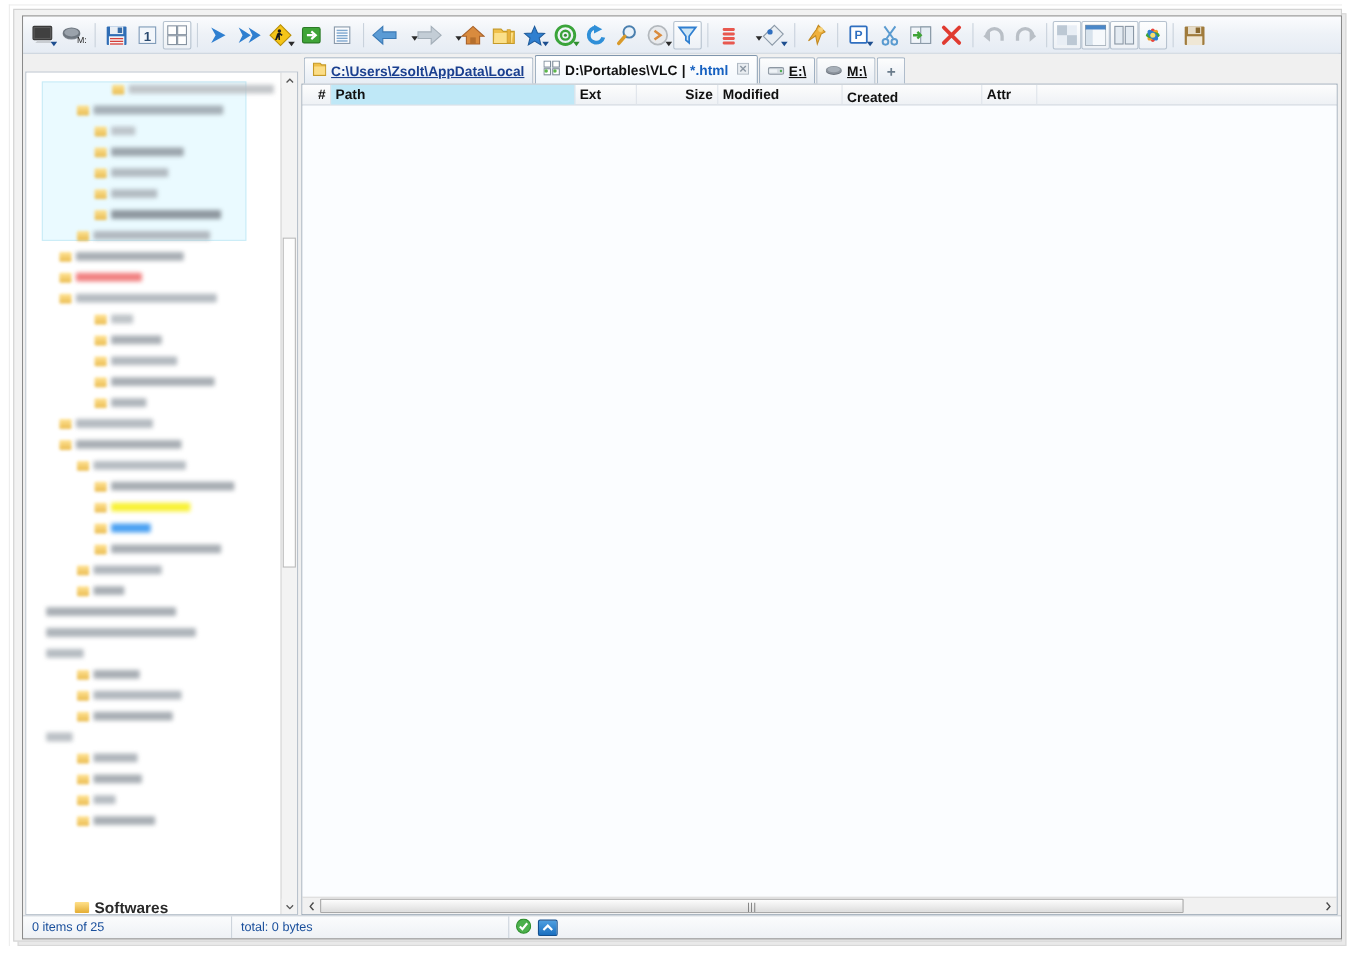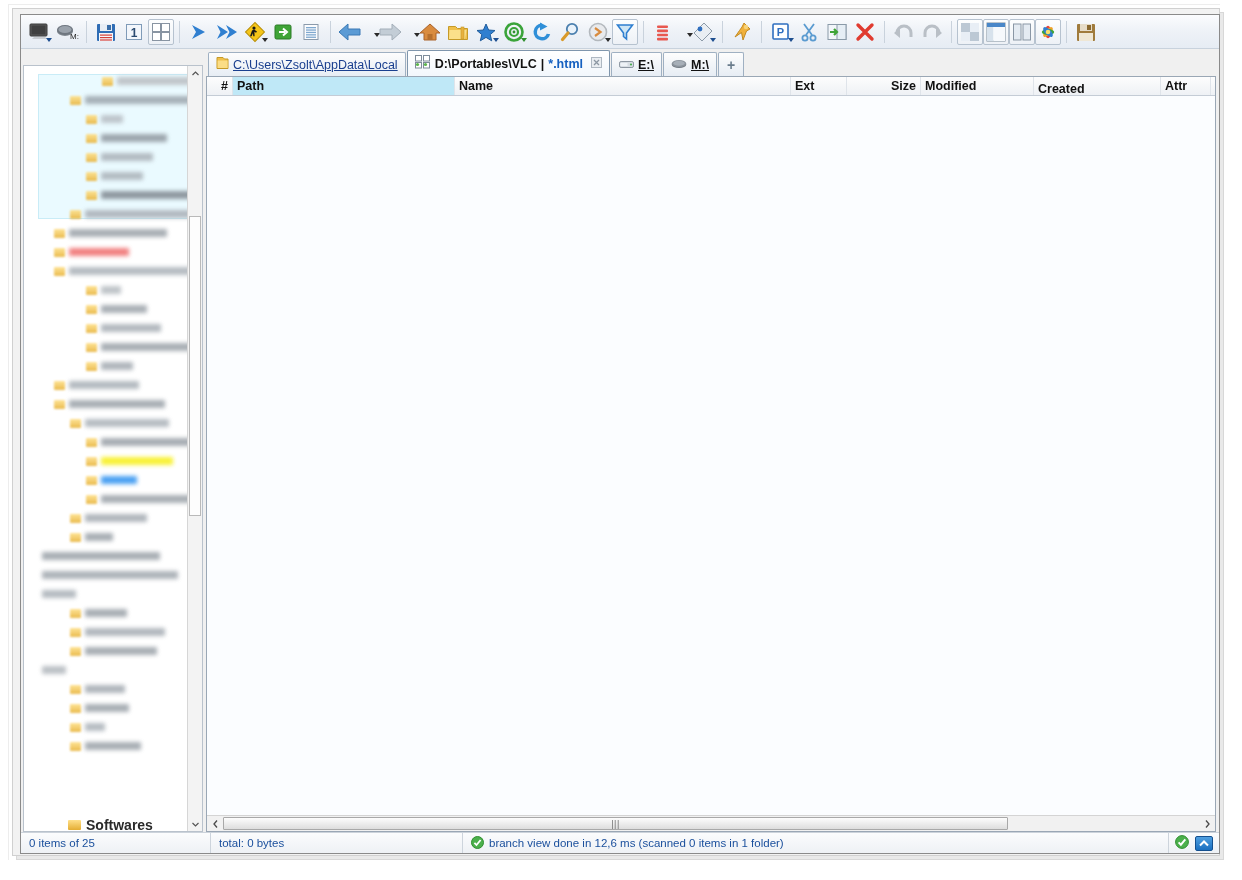--- a/index.html
+++ b/index.html
@@ -118,21 +118,21 @@
 
   
   .body {
     flex: 1; display: flex; min-height: 0;
     background: #f0f0f0;
     padding: 0 2px 0 2px;
   }
 
   
   .tree-wrap {
-    width: 180px; flex: none;
+    width: 248px; flex: none;
     background: #ffffff;
     border: 1px solid #b9c2cc;
     margin: 16px 3px 0 0;
     position: relative;
     overflow: hidden;
     display: flex;
   }
   .tree-canvas { position: relative; flex: 1; overflow: hidden; background:#fff; }
   .tree-row { position: absolute; display: flex; align-items: center; height: 14px; }
   .blob { height: 8px; border-radius: 1px; filter: blur(2.1px); opacity: .85; }
@@ -185,21 +185,21 @@
     white-space: nowrap;
     position: relative;
   }
   .tab.active {
     height: 26px;
     background: linear-gradient(to bottom,#ffffff,#f2f7fc);
     border-color: #7f96ad;
     z-index: 2;
   }
   .tab .lbl { color: #111; }
-  .tab .lbl.link { color: #1a3f8f; text-decoration: underline; font-weight: normal; }
+  .tab .lbl.link { color: #1a3f8f; text-decoration: underline; font-weight: bold; }
   .tab .lbl.bold { font-weight: bold; }
   .tab .filt { color: #1560c0; font-weight: bold; }
   .tab .drv { text-decoration: underline; font-weight: bold; }
   .tab.plus { padding: 0 8px; color:#6a7c8c; font-weight:bold; font-size:14px; }
 
   
   .listbox {
     flex: 1; min-height: 0;
     border: 1px solid #9aa7b5;
     background: #ffffff;
@@ -791,23 +791,20 @@
 
         <div class="listbox">
 
           <div class="colhead" id="colhead">
               <div class="ch r" style="width: 26px;">
                 <span>#</span>
               </div>
               <div class="ch sorted" style="width: 222px;">
                 <span>Path</span>
               </div>
-              <div class="ch" style="width: 336px;">
-                <span>Name</span>
-              </div>
               <div class="ch" style="width: 56px;">
                 <span>Ext</span>
               </div>
               <div class="ch r" style="width: 74px;">
                 <span>Size</span>
               </div>
               <div class="ch" style="width: 113px;">
                 <span>Modified</span>
               </div>
               <div class="ch" style="width: 127px; align-items: flex-end;">
@@ -840,29 +837,20 @@
                 </svg>
             </div>
           </div>
         </div>
       </div>
     </div>
 
     <div class="statusbar">
       <div class="sb-cell" style="width:190px">0 items of 25</div>
       <div class="sb-cell" style="width:252px">total: 0 bytes</div>
-      <div class="sb-cell sb-grow">
-        <span>
-          <svg width="13" height="13" viewBox="0 0 13 13">
-            <circle cx="6.5" cy="6.5" r="6" fill="#4cb04c" stroke="#2f8f2f"></circle>
-            <path d="M3.4 6.8 L5.5 9 L9.6 4" stroke="#fff" stroke-width="1.8" fill="none"></path>
-          </svg>
-        </span>
-        <span>branch view done in 12,6 ms (scanned 0 items in 1 folder)</span>
-      </div>
       <div class="sb-icons">
         <span>
           <svg width="14" height="14" viewBox="0 0 14 14">
             <circle cx="7" cy="7" r="6.4" fill="#4cb04c" stroke="#2f8f2f"></circle>
             <path d="M3.6 7.3 L5.9 9.7 L10.3 4.3" stroke="#fff" stroke-width="1.9" fill="none"></path>
           </svg>
         </span>
         <span class="blue-btn">
           <svg width="10" height="7" viewBox="0 0 10 7">
               <path d="M1 5.5 L5 1.5 L9 5.5" stroke="#fff" stroke-width="2" fill="none"></path>

